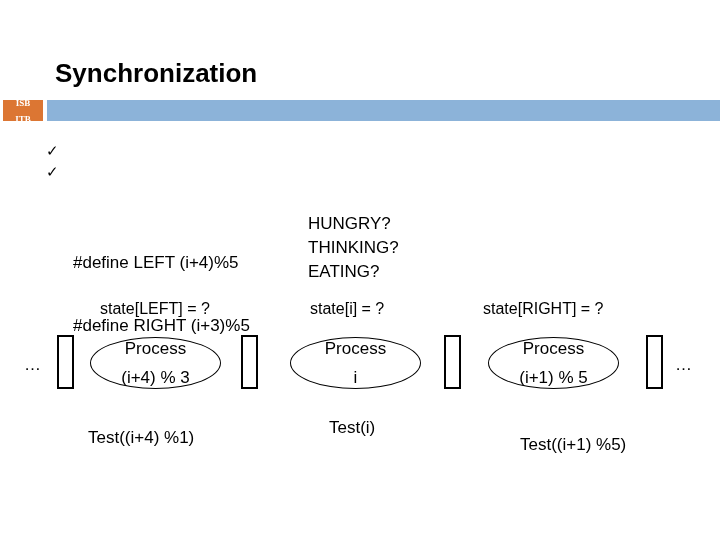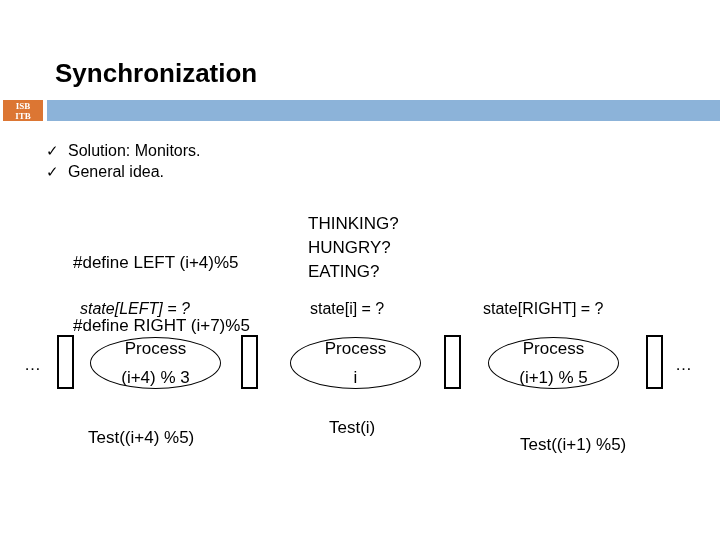--- a/index.html
+++ b/index.html
@@ -47,21 +47,21 @@
     overflow: hidden;
   }
   #logo-badge-text {
     position: absolute;
     left: 50%;
     top: 50%;
     transform: translate(-50%, -50%);
     font-family: "Liberation Serif", serif;
     font-size: 9px;
     font-weight: bold;
-    line-height: 10px;
+    line-height: 16px;
     color: #ffffff;
     text-align: center;
     white-space: pre-line;
   }
 
   
   #bullets {
     position: absolute;
     left: 46px;
     top: 140px;
@@ -100,21 +100,21 @@
     line-height: 24px;
   }
 
   
   .state-label {
     position: absolute;
     top: 300px;
     font-size: 16px;
     white-space: nowrap;
   }
-  #state-label-left   { left: 80px; font-style: italic;  }
+  #state-label-left   { left: 100px;  }
   #state-label-i      { left: 310px; }
   #state-label-right  { left: 483px; }
   .fork {
     position: absolute;
     top: 335px;
     width: 17px;
     height: 54px;
     border: 2px solid #000000;
     background: #ffffff;
     box-sizing: border-box;
@@ -174,36 +174,34 @@
 <div id="header-bar"></div>
 
 <div id="logo-badge">
   <div id="logo-badge-text">ISB
 ITB</div>
 </div>
 
 <div id="bullets">
   <div class="bullet-row">
     <span class="bullet-mark">✓</span>
-    <span>Solution: Monitors.</span>
   </div>
   <div class="bullet-row">
     <span class="bullet-mark">✓</span>
-    <span>General idea.</span>
   </div>
 </div>
 
 <div id="define-block">
   <div>#define LEFT (i+4)%5</div>
-  <div>#define RIGHT (i+7)%5</div>
+  <div>#define RIGHT (i+3)%5</div>
 </div>
 
 <div id="states-block">
+  <div>HUNGRY?</div>
   <div>THINKING?</div>
-  <div>HUNGRY?</div>
   <div>EATING?</div>
 </div>
 
 <div class="state-label" id="state-label-left">state[LEFT] = ?</div>
 <div class="state-label" id="state-label-i">state[i] = ?</div>
 <div class="state-label" id="state-label-right">state[RIGHT] = ?</div>
 
 <div class="ellipsis-dots" id="dots-left">…</div>
 
 <div class="fork" id="fork-1"></div>
@@ -221,15 +219,15 @@
   <span>i</span>
 </div>
 
 <div class="proc-ellipse" id="proc-right">
   <span>Process</span>
   <span>(i+1) % 5</span>
 </div>
 
 <div class="ellipsis-dots" id="dots-right">…</div>
 
-<div class="test-label" id="test-left">Test((i+4) %5)</div>
+<div class="test-label" id="test-left">Test((i+4) %1)</div>
 <div class="test-label" id="test-i">Test(i)</div>
 <div class="test-label" id="test-right">Test((i+1) %5)</div>
 
 </body></html>

